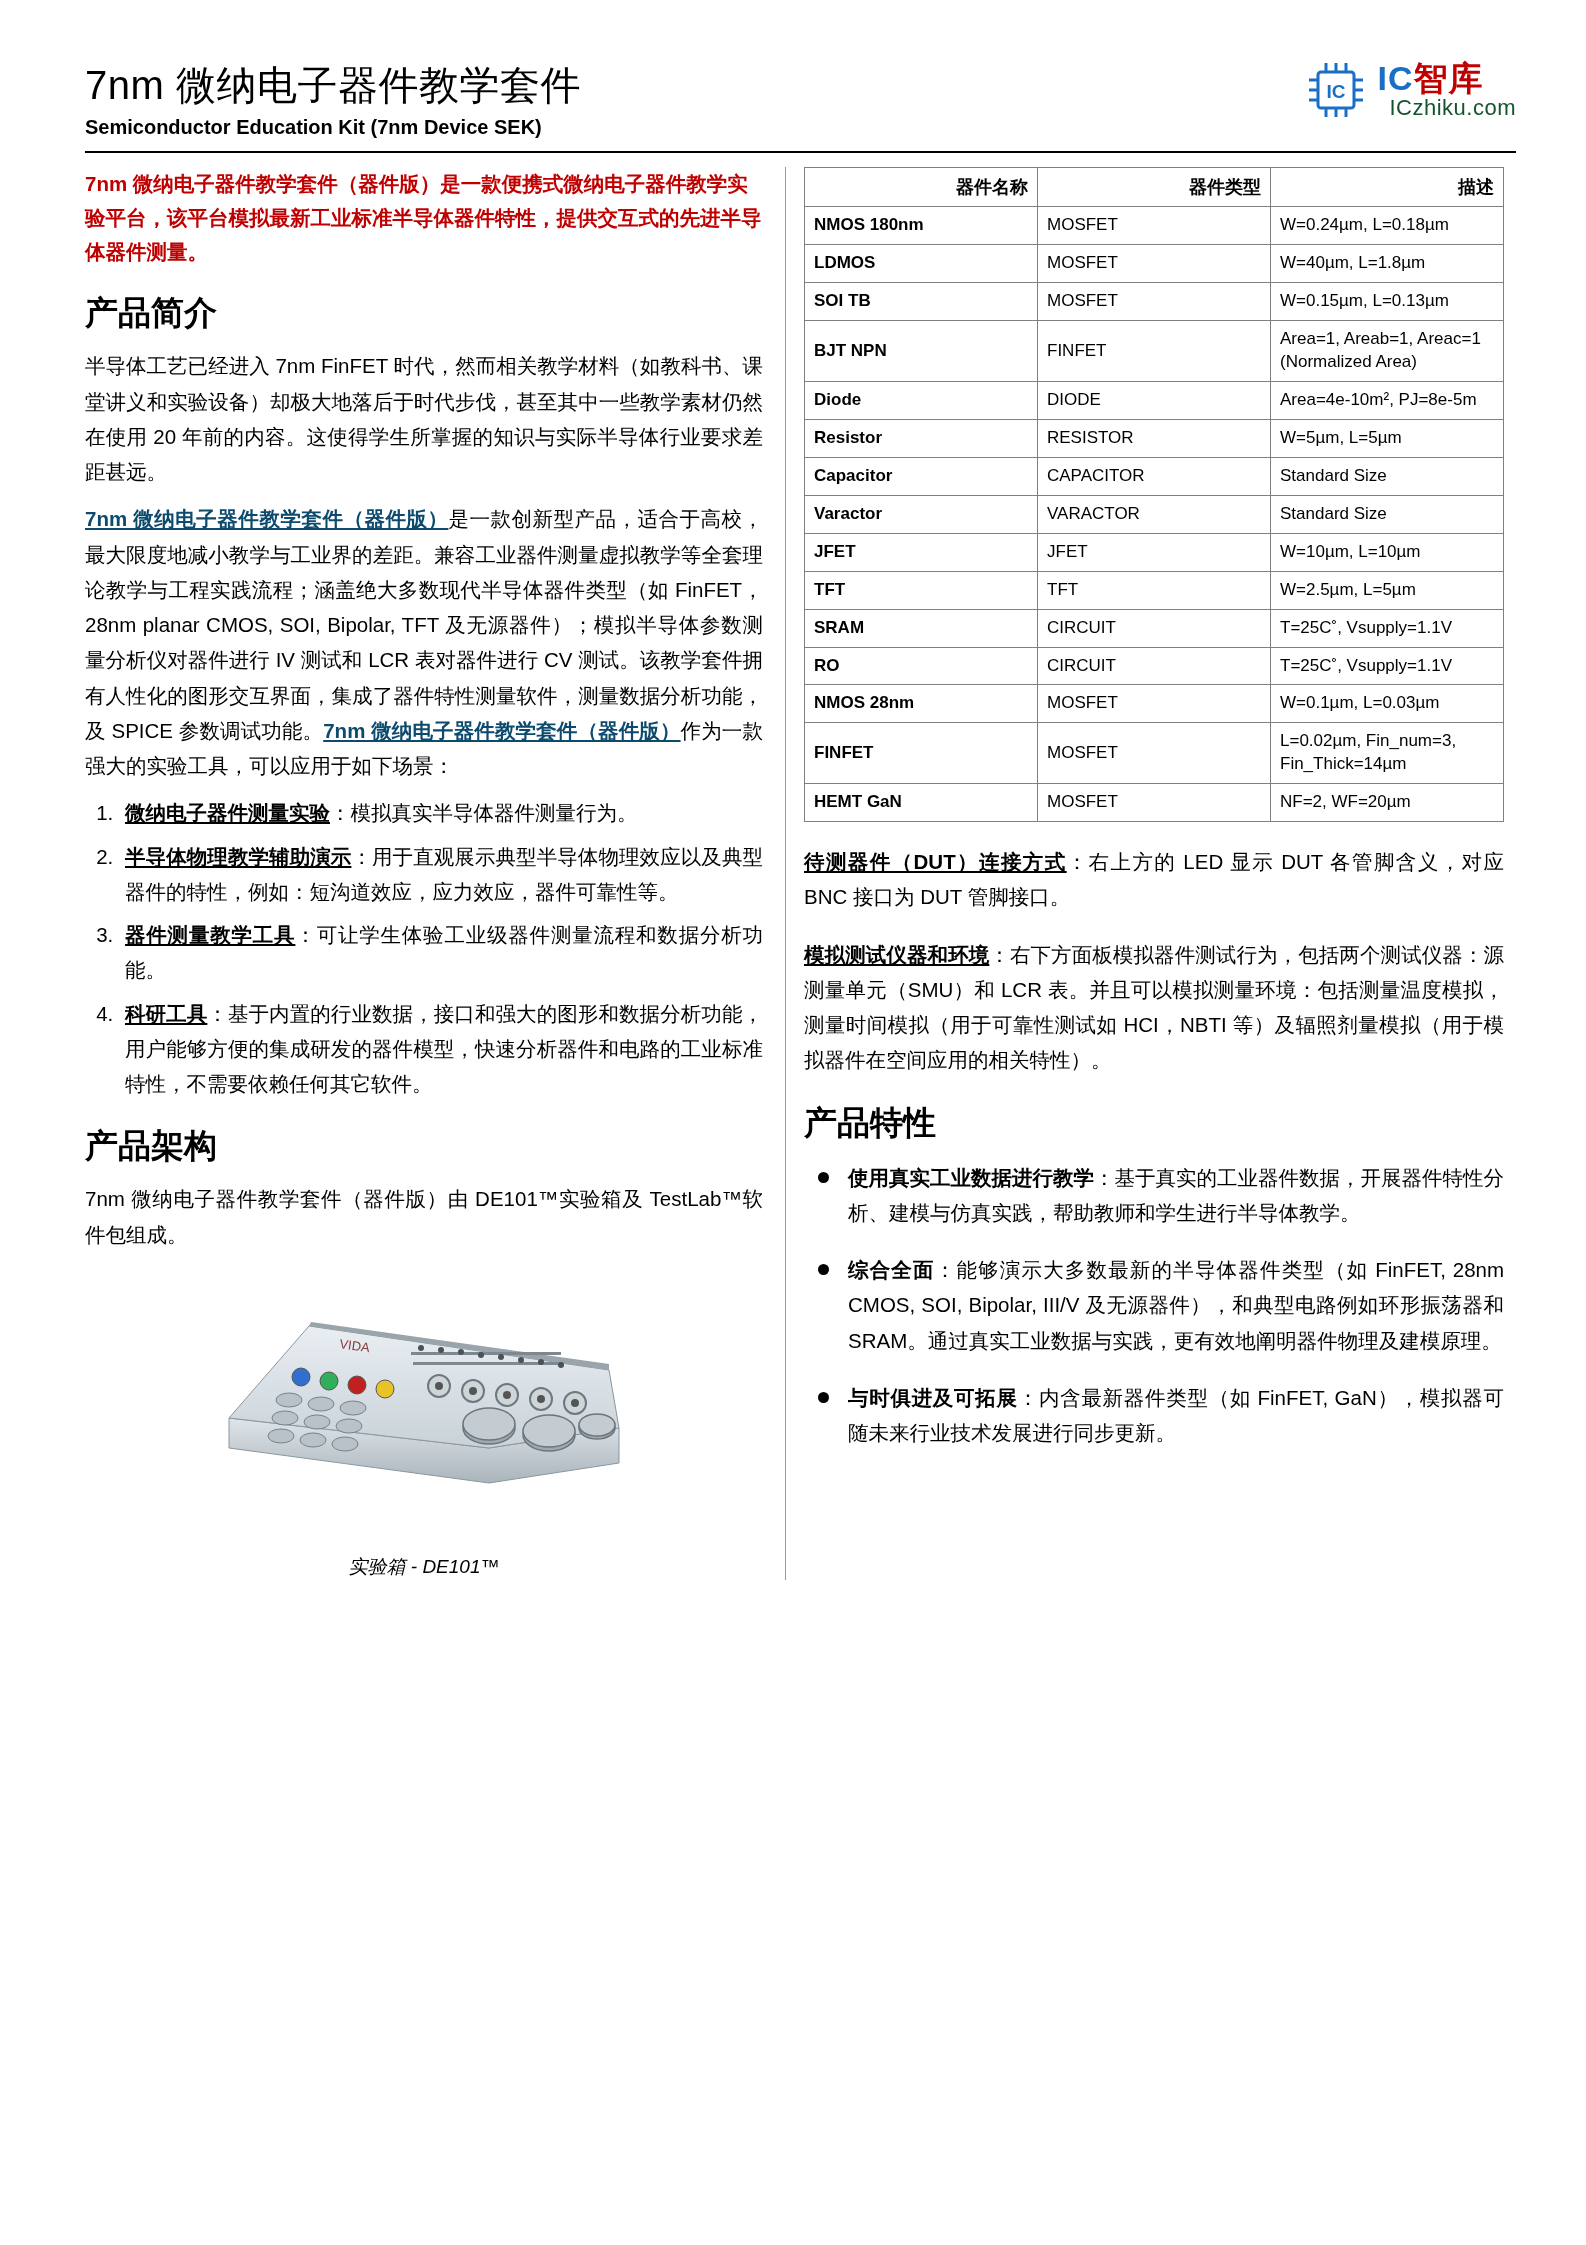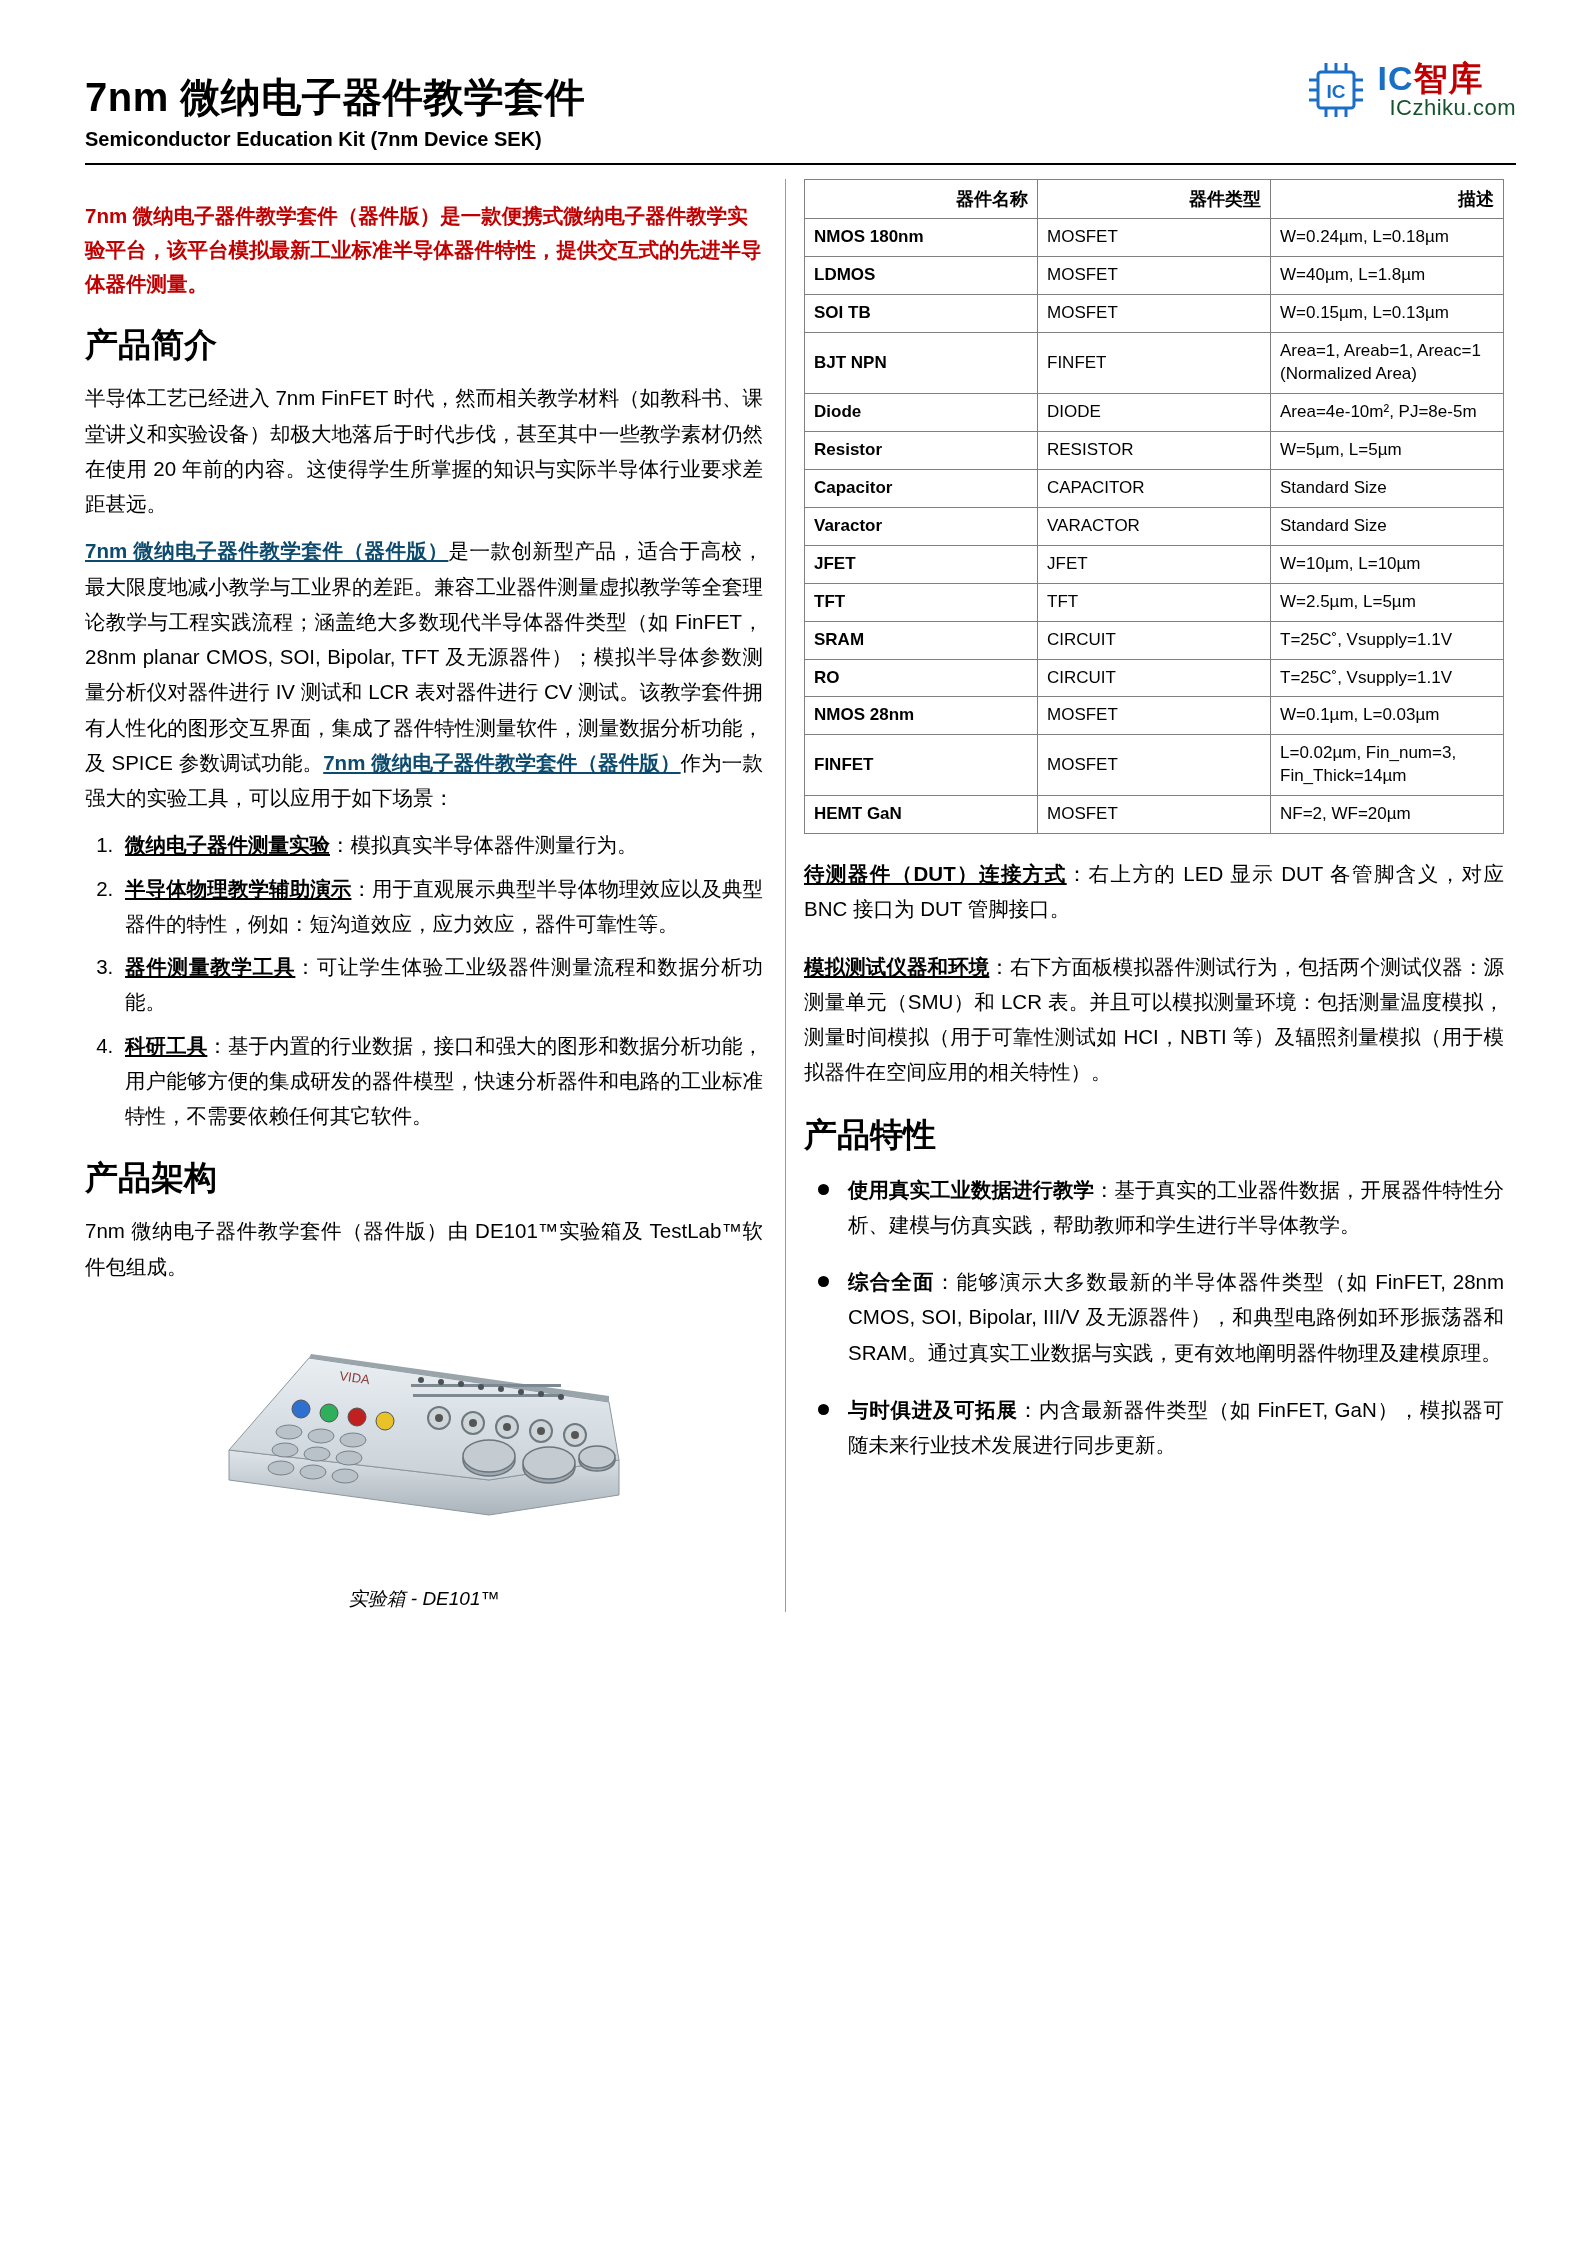--- a/index.html
+++ b/index.html
@@ -23,23 +23,23 @@
 
   
   .header {
     display: flex;
     align-items: flex-start;
     justify-content: space-between;
   }
   .header-left { padding-top: 6px; }
   .doc-title {
     font-size: 40px;
-    font-weight: bold;
+    font-weight: normal;
     letter-spacing: 0.5px;
-    margin: 12px 0 6px 0;
+    margin: 0 0 6px 0;
     line-height: 1.2;
   }
   .doc-subtitle {
     font-size: 20px;
     font-weight: bold;
     margin: 0;
     line-height: 1.2;
   }
   .logo-wrap {
     display: flex;
@@ -77,21 +77,20 @@
 
   
   .columns {
     display: flex;
     margin-top: 14px;
   }
   .col-left {
     width: 700px;
     padding-right: 22px;
     box-sizing: border-box;
-    margin-top: 20px;
   }
   .col-divider {
     width: 0;
     border-left: 1px solid #9a9a9a;
     margin: 0 18px 0 0;
   }
   .col-right {
     width: 700px;
     box-sizing: border-box;
   }

